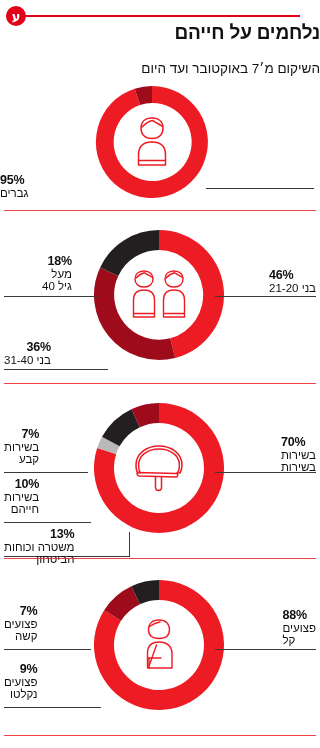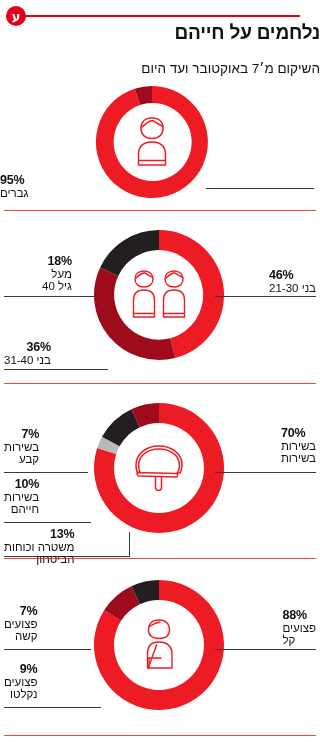--- a/index.html
+++ b/index.html
@@ -156,21 +156,21 @@
             <path d="M38 9 C40.5 6.5 43 4.5 46.5 3.8 C49.5 5.5 52.5 7 55 8.8"></path>
             <path d="M46 21 C39 21 35.5 25 35.5 31 L35.5 48 L56.5 48 L56.5 31 C56.5 25 53 21 46 21 Z"></path>
             <path d="M36 44.5 L56 44.5"></path>
           </g>
         </svg>
       </div>
 
       <div class="leader" style="left:215px;top:85px;width:101px;"></div>
       <div class="lbl right" style="right:4px;top:58px;">
         <span class="pct">46%</span>
-        <span class="txt">בני 21-30</span>
+        <span class="txt">בני 21-20</span>
       </div>
 
       <div class="leader" style="left:4px;top:85px;width:93px;"></div>
       <div class="lbl left" style="left:4px;top:44px;margin-left:38px;">
         <span class="pct">18%</span>
         <span class="txt">מעל</span>
         <span class="txt">גיל 40</span>
       </div>
 
       <div class="leader" style="left:4px;top:158px;width:104px;"></div>
@@ -203,21 +203,21 @@
         <svg width="58" height="50" viewBox="0 0 58 50">
           <g fill="none" stroke="#ed1c24" stroke-width="1.5" stroke-linejoin="round" stroke-linecap="round">
             <path d="M29 3 C16 3 6 11 6 22 C6 26 6.5 28 7.5 29.5 L10 29.5 C9 27.5 8.6 25 8.6 22 C8.6 13 17 6 29 6 C41 6 49.4 13 49.4 22 C49.4 26 48.6 28.5 47 30 L50 30 C51.5 27.5 52 25 52 22 C52 11 42 3 29 3 Z"></path>
             <path d="M7.5 29.5 L47 30.5 C48 31.6 48 33.5 46.5 34 L9 33 C7.3 32.5 6.4 30.5 7.5 29.5 Z"></path>
             <path d="M25.5 34 L25.5 44 C25.5 46.5 27 47.5 28.5 47.5 C30 47.5 31.5 46.5 31.5 44 L31.5 34"></path>
           </g>
         </svg>
       </div>
 
       <div class="leader" style="left:215px;top:88px;width:101px;"></div>
-      <div class="lbl right" style="right:4px;top:43px;">
+      <div class="lbl right" style="right:4px;top:52px;">
         <span class="pct">70%</span>
         <span class="txt">בשירות</span>
         <span class="txt">בשירות</span>
       </div>
 
       <div class="leader" style="left:4px;top:88px;width:84px;"></div>
       <div class="lbl left" style="left:4px;top:44px;">
         <span class="pct">7%</span>
         <span class="txt">בשירות</span>
         <span class="txt">קבע</span>

